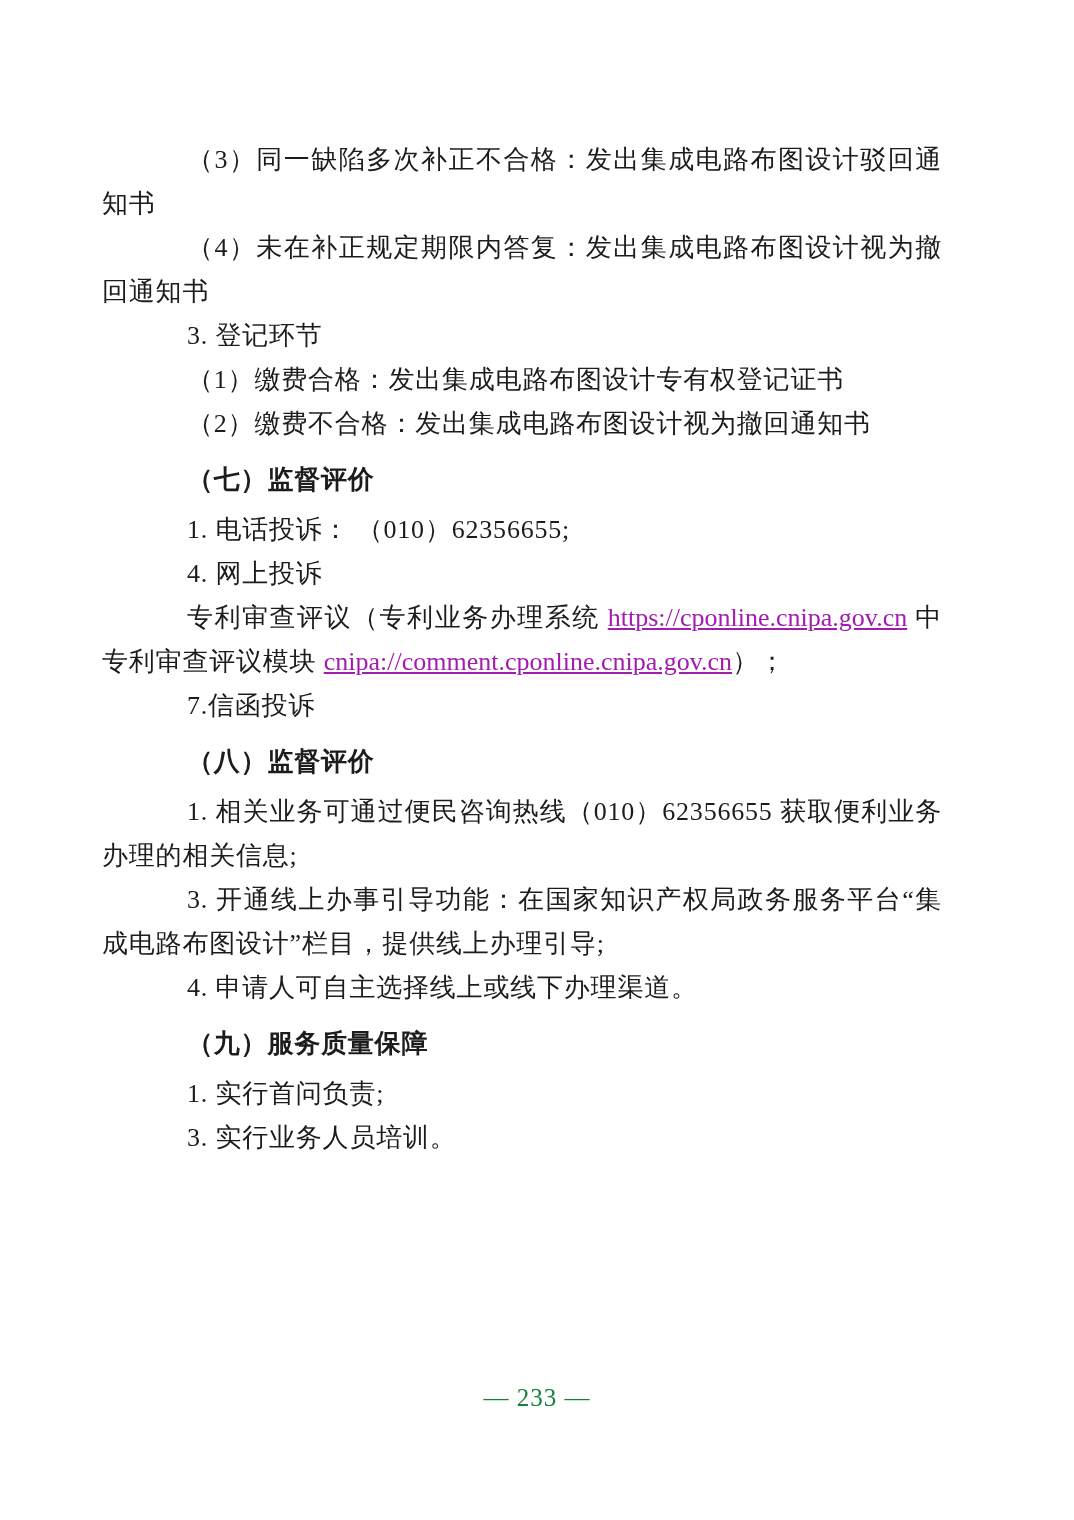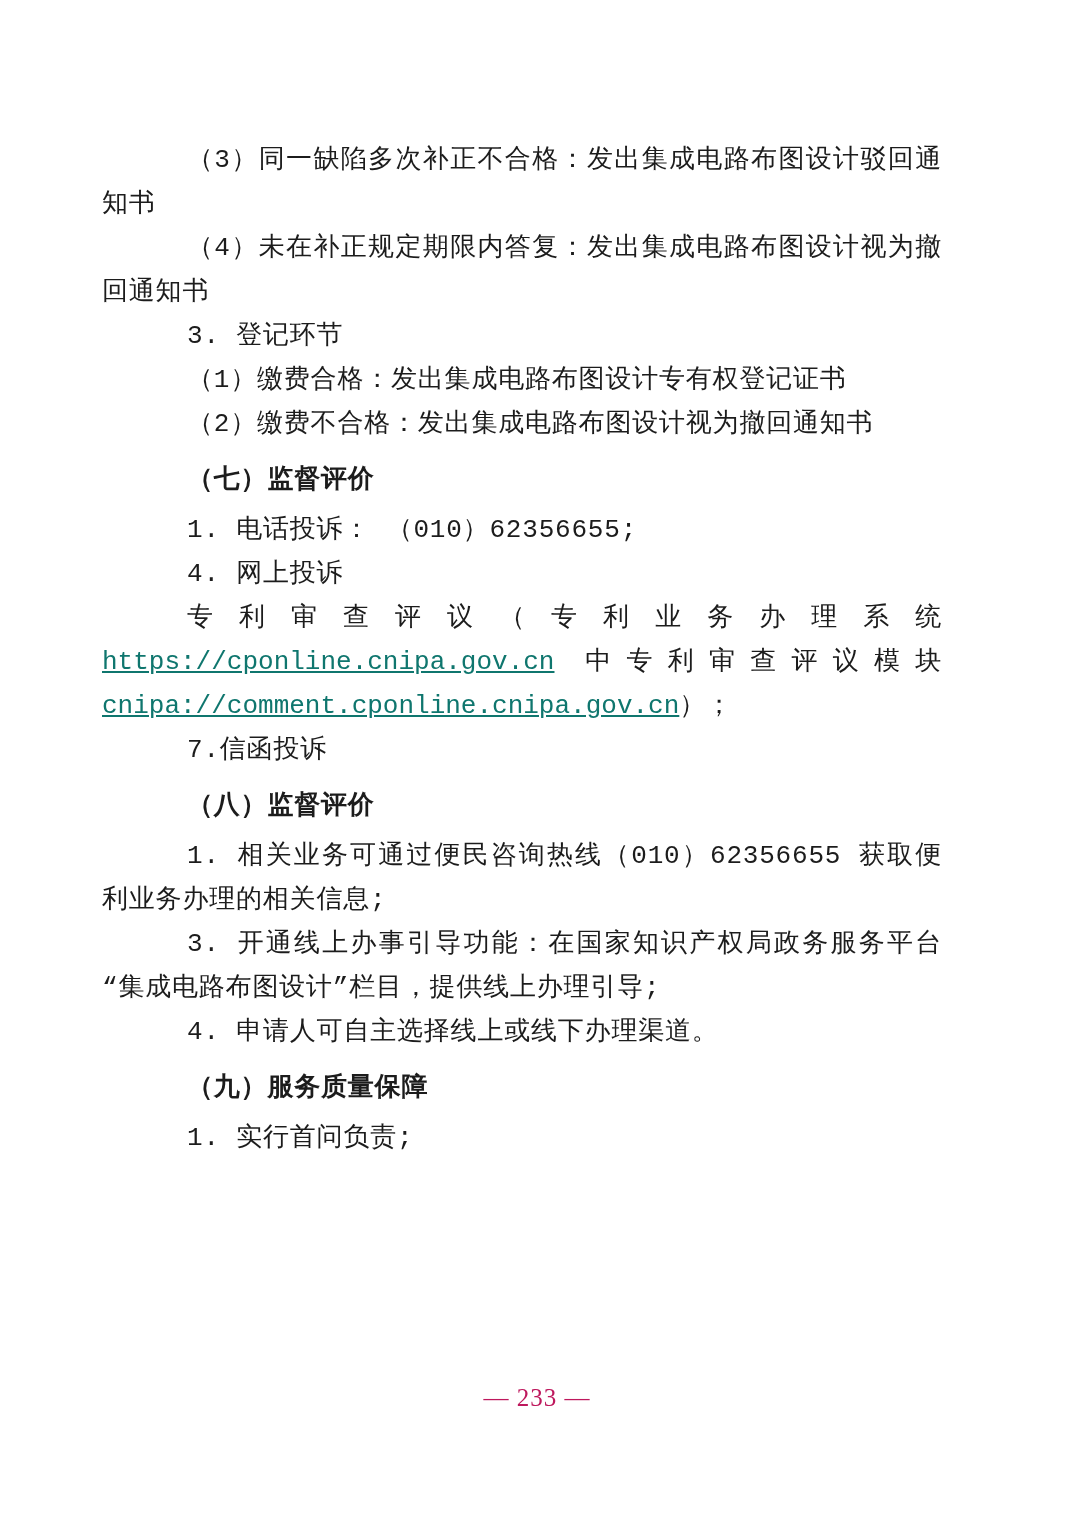--- a/index.html
+++ b/index.html
@@ -18,45 +18,44 @@
   }
   .content {
     position: absolute;
     left: 102px;
     top: 138px;
     width: 840px;
     font-size: 26px;
     line-height: 44px;
     letter-spacing: 0.8px;
     text-align: justify;
-    font-family: Liberation Mono, monospace;
   }
   p.body-para {
     margin: 0;
     text-indent: 85px;
   }
   p.section-heading {
     margin: 12px 0 6px 0;
     text-indent: 85px;
     font-weight: bold;
   }
   a.doc-link {
-    color: #0f766e;
+    color: #a21caf;
     text-decoration: underline;
     letter-spacing: 0;
   }
   .page-number {
     position: absolute;
     left: 0;
     right: 0;
     top: 1384px;
     text-align: center;
     font-size: 25px;
     letter-spacing: 1px;
-    color: #be185d;
+    color: #15803d;
   }
 </style>
 </head>
 <body>
 
 <div class="page">
   <div class="content">
 
     <p class="body-para">（3）同一缺陷多次补正不合格：发出集成电路布图设计驳回通知书</p>
     <p class="body-para">（4）未在补正规定期限内答复：发出集成电路布图设计视为撤回通知书</p>
@@ -72,17 +71,18 @@
 
     <p class="body-para">7.信函投诉</p>
 
     <p class="section-heading">（八）监督评价</p>
     <p class="body-para">1. 相关业务可通过便民咨询热线（010）62356655 获取便利业务办理的相关信息;</p>
     <p class="body-para">3. 开通线上办事引导功能：在国家知识产权局政务服务平台“集成电路布图设计”栏目，提供线上办理引导;</p>
     <p class="body-para">4. 申请人可自主选择线上或线下办理渠道。</p>
 
     <p class="section-heading">（九）服务质量保障</p>
     <p class="body-para">1. 实行首问负责;</p>
+    <p class="body-para">3. 实行业务人员培训。</p>
 
   </div>
 
   <div class="page-number">— 233 —</div>
 </div>
 
 </body></html>

